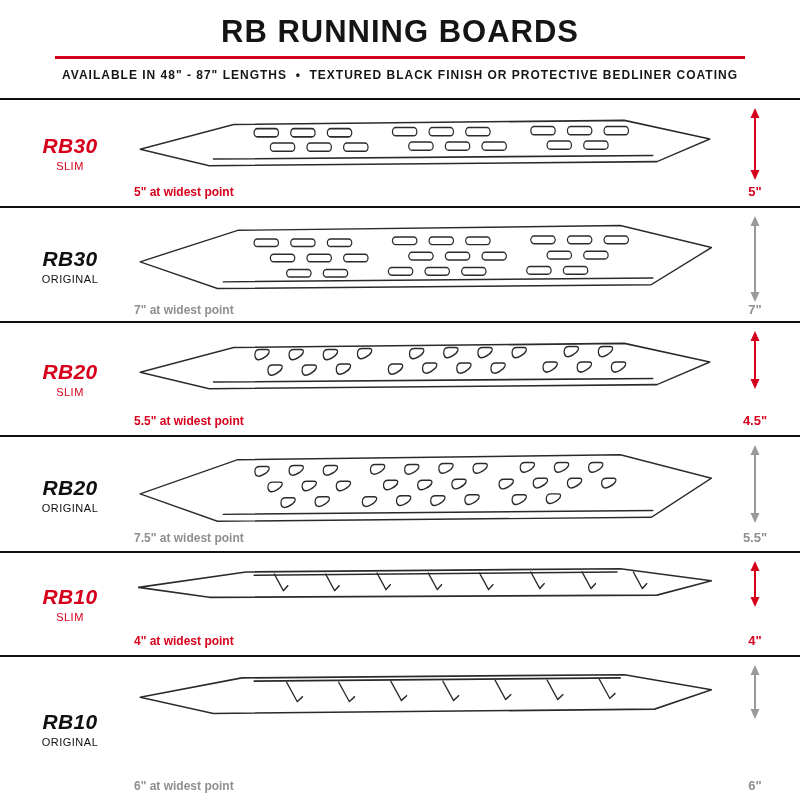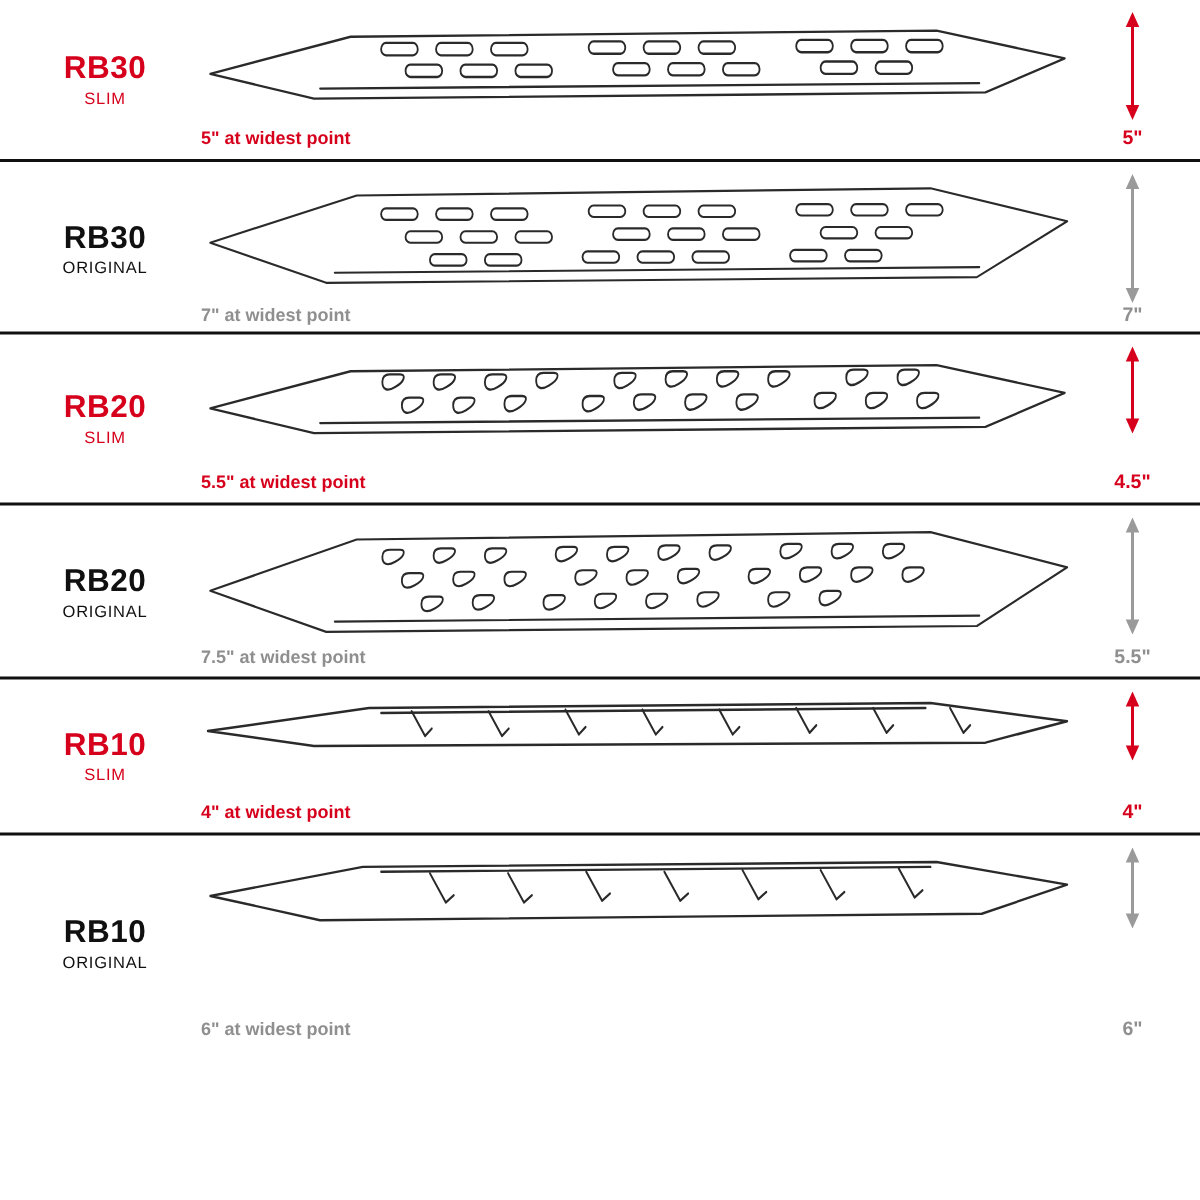--- a/index.html
+++ b/index.html
@@ -16,21 +16,21 @@
   .header{height:100px;border-bottom:2px solid #0f0f0f;padding-top:16px;}
   .title{text-align:center;font-size:31px;font-weight:bold;letter-spacing:1px;line-height:1.05;}
   .title-rule{width:690px;height:3px;background:var(--red);margin:7px auto 9px auto;}
   .subtitle{text-align:center;font-size:12px;font-weight:bold;letter-spacing:1px;white-space:pre;color:#161616;}
 
   
   .row{display:grid;grid-template-columns:116px 1fr 66px;padding:0 12px;border-bottom:2px solid #101010;}
   .row1{height:108px}.row2{height:115px}.row3{height:114px}.row4{height:116px}.row5{height:104px}
   .row6{height:143px;border-bottom:none;}
   .label{align-self:center;text-align:center;}
-  .model{font-size:21px;font-weight:bold;letter-spacing:0.3px;}
+  .model{font-size:21px;font-weight:bold;letter-spacing:0.3px;font-style:italic;}
   .variant{font-size:11px;font-weight:normal;letter-spacing:0.5px;margin-top:2px;}
   .center{display:flex;flex-direction:column;justify-content:space-between;padding:8px 4px 7px 4px;min-width:0;}
   .board{width:100%;display:block;}
   .note{font-size:12px;font-weight:bold;margin-left:2px;}
   .side{display:flex;flex-direction:column;align-items:center;justify-content:space-between;padding:8px 0 7px 0;}
   .dim{font-size:13px;font-weight:bold;}
 
   
   .ln{fill:none;stroke:var(--line);stroke-width:1.5;stroke-linejoin:round;stroke-linecap:round;}
   .arrow line{stroke-width:2;}
@@ -56,20 +56,25 @@
         <path class="ln" d="M0 0 L11 15 L16.5 10.5"></path>
       </g>
     <g id="sl10b">
         <path class="ln" d="M0 0 L13 18 L19.5 13.5"></path>
       </g>
   </defs>
 </svg>
 
 <div class="page">
 
+  <div class="header">
+    <div class="title">RB RUNNING BOARDS</div>
+    <div class="title-rule"></div>
+    <div class="subtitle">AVAILABLE IN 48" - 87" LENGTHS  •  TEXTURED BLACK FINISH OR PROTECTIVE BEDLINER COATING</div>
+  </div>
 
   <div class="row row1 red">
     <div class="label">
       <div class="model">RB30</div>
       <div class="variant">SLIM</div>
     </div>
     <div class="center">
       <svg class="board" height="66" viewBox="0 0 720 64" preserveAspectRatio="none">
         <path class="ln" d="M10 40 L125 16 L605 12 L710 30 L645 52 L95 56 Z"></path>
         <path class="ln" d="M100 49.5 L640 46"></path>

